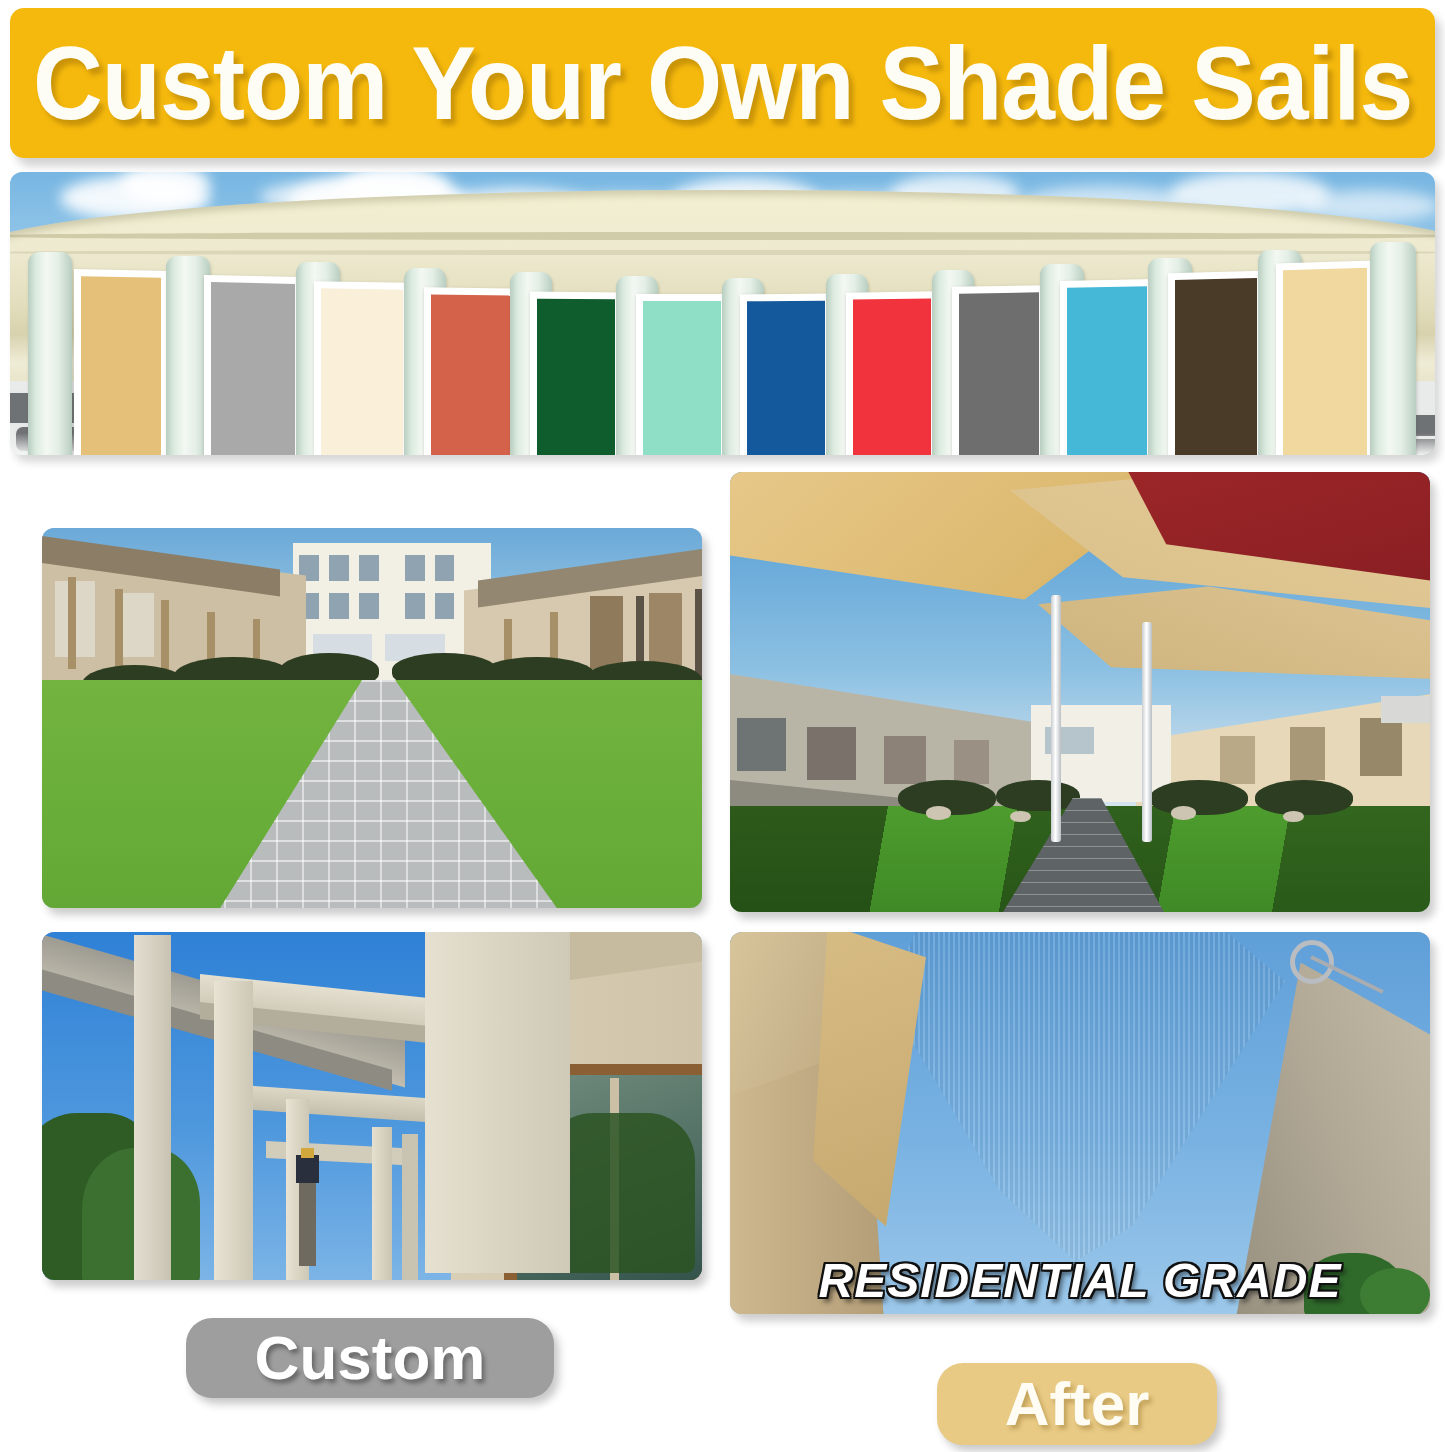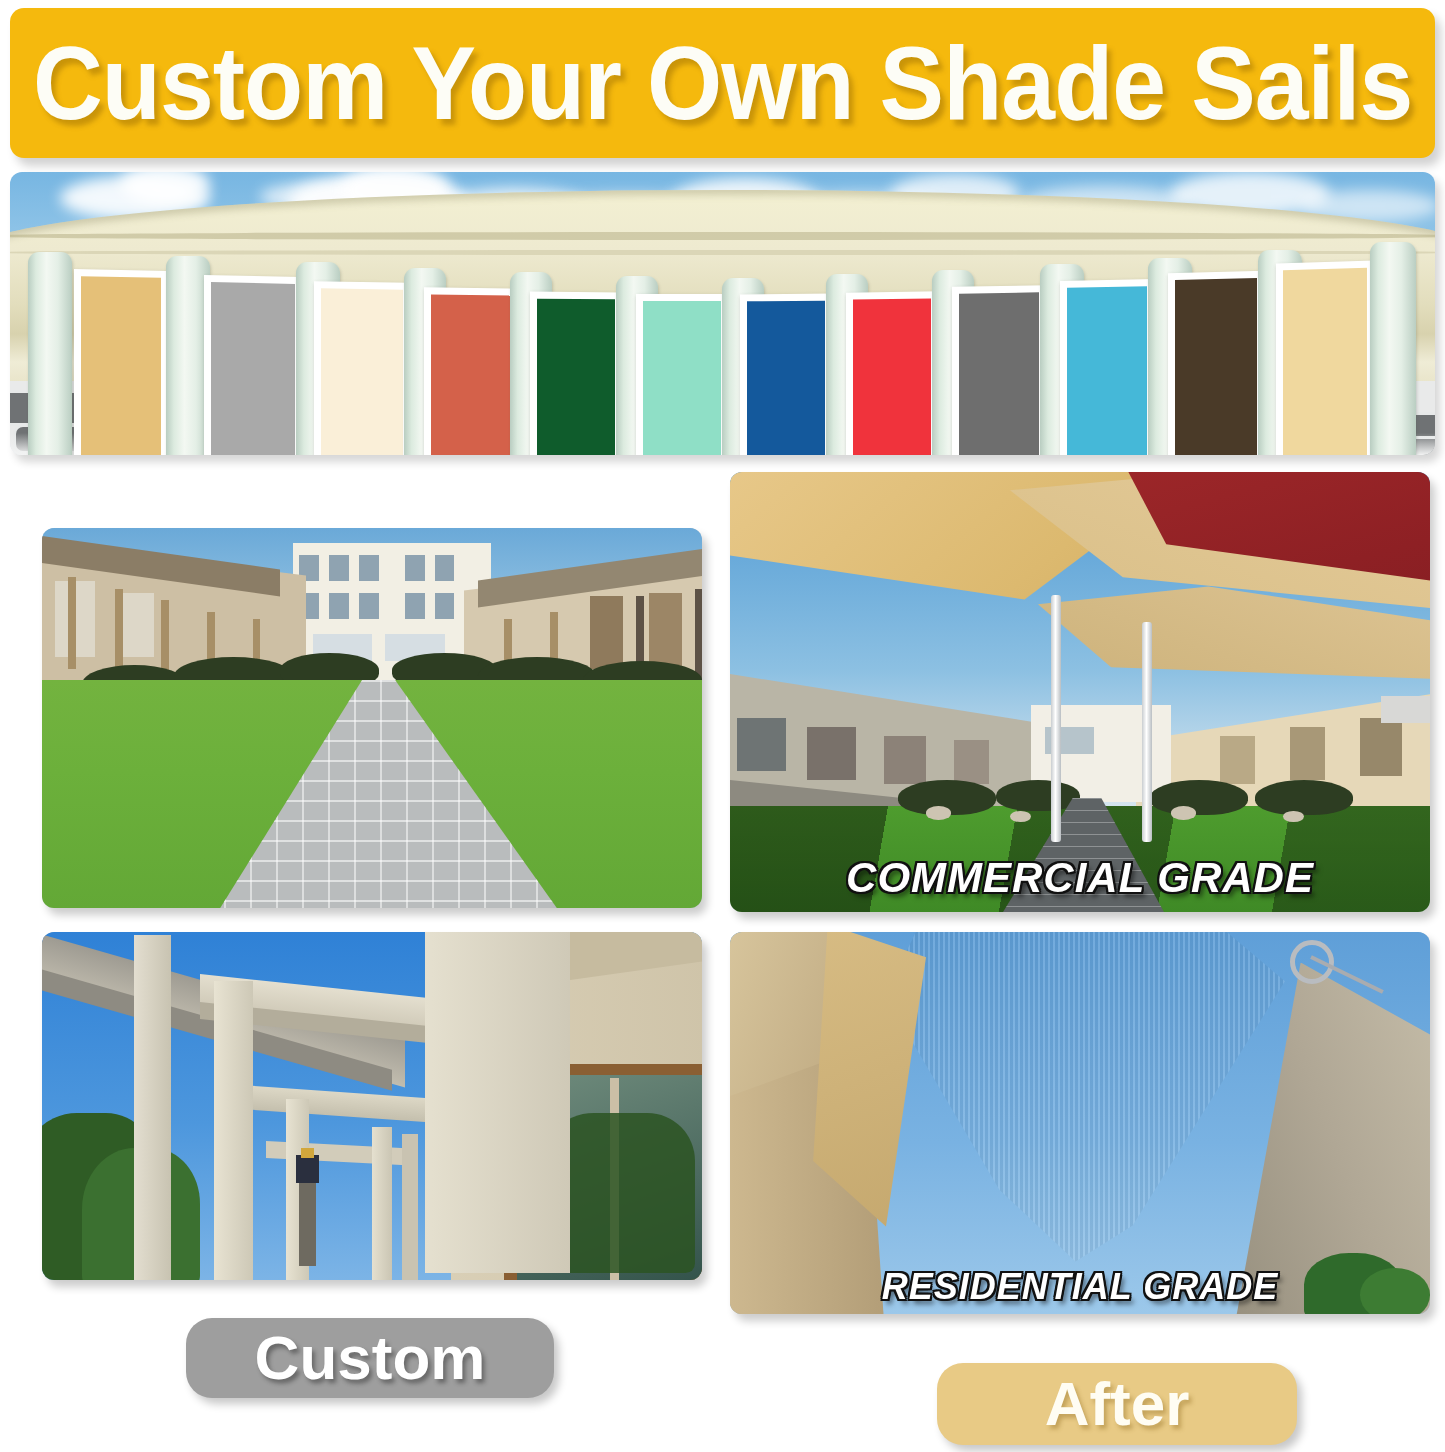--- a/index.html
+++ b/index.html
@@ -326,21 +326,20 @@
   <div class="sail" style="left:38%;top:-3%;width:64%;height:54%;background:linear-gradient(165deg,#a0282a,#8e2024 55%,#7e1d21);
               clip-path:polygon(28% 0%, 100% 0%, 100% 52%, 38% 36%);"></div>
   <div class="sail" style="left:4%;top:26%;width:56%;height:40%;background:linear-gradient(200deg,#9c2528,#86
 1f22);
               clip-path:polygon(82% 0%, 100% 22%, 36% 68%, 0% 54%);"></div>
   <div class="sail" style="left:44%;top:26%;width:58%;height:34%;background:linear-gradient(200deg,#ddc493,#c9ae75);
               clip-path:polygon(0% 12%, 42% 0%, 100% 24%, 100% 62%, 18% 54%);"></div>
 
   <div class="pole" style="left:45.8%;top:28%;width:1.5%;height:56%;border-radius:3px;"></div>
   <div class="pole" style="left:58.8%;top:34%;width:1.5%;height:50%;border-radius:3px;"></div>
-  <div class="ph-label" style="bottom:10px;font-size:42px;">COMMERCIAL GRADE</div>
 </div>
 
 <div class="photo" style="left:42px;top:932px;width:660px;height:348px;">
   <div class="sky" style="left:0;top:0;width:100%;height:100%;background:linear-gradient(to bottom,#2f81d6,#4d97dd 55%,#7cb4e6);"></div>
 
   <div class="tree" style="left:-4%;top:52%;width:22%;height:48%;background:#2f5c25;border-radius:42% 38% 10% 10%;"></div>
   <div class="tree" style="left:6%;top:62%;width:18%;height:40%;background:#3b7030;border-radius:44% 40% 8% 8%;"></div>
   <div class="tree" style="left:74%;top:54%;width:30%;height:48%;background:#2d5a24;border-radius:36% 34% 8% 8%;"></div>
   <div class="tree" style="left:62%;top:66%;width:16%;height:34%;background:#3a6e2f;border-radius:40%;"></div>
 
@@ -387,22 +386,22 @@
        background-image:repeating-linear-gradient(to right,rgba(255,255,255,.12) 0 2px,rgba(0,0,0,.05) 2px 5px);"></div>
 
   <div class="sail" style="left:2%;top:-2%;width:26%;height:86%;background:linear-gradient(160deg,#d8bd85,#c4a76d);
        clip-path:polygon(46% 0%, 100% 10%, 78% 92%, 38% 72%);"></div>
 
   <div style="position:absolute;left:80%;top:2%;width:34px;height:34px;border:5px solid #b9bcc0;border-radius:50%;"></div>
   <div style="position:absolute;left:83%;top:6%;width:80px;height:4px;background:#a9acb0;transform:rotate(26deg);transform-origin:left center;"></div>
 
   <div class="tree" style="left:82%;top:84%;width:14%;height:18%;background:#2f6a2b;border-radius:46% 46% 18% 18%;"></div>
   <div class="tree" style="left:90%;top:88%;width:10%;height:14%;background:#3d7c33;border-radius:50%;"></div>
-  <div class="ph-label" style="bottom:6px;font-size:36px;">RESIDENTIAL GRADE</div>
+  <div class="ph-label" style="bottom:6px;font-size:48px;">RESIDENTIAL GRADE</div>
 </div>
 
 <div class="pill pill-before" style="left:186px;top:1318px;width:368px;height:80px;">
   <span>Custom</span>
 </div>
 
-<div class="pill pill-after" style="left:937px;top:1363px;width:360px;height:82px;">
+<div class="pill pill-after" style="left:937px;top:1363px;width:280px;height:82px;">
   <span>After</span>
 </div>
 
 </body></html>

